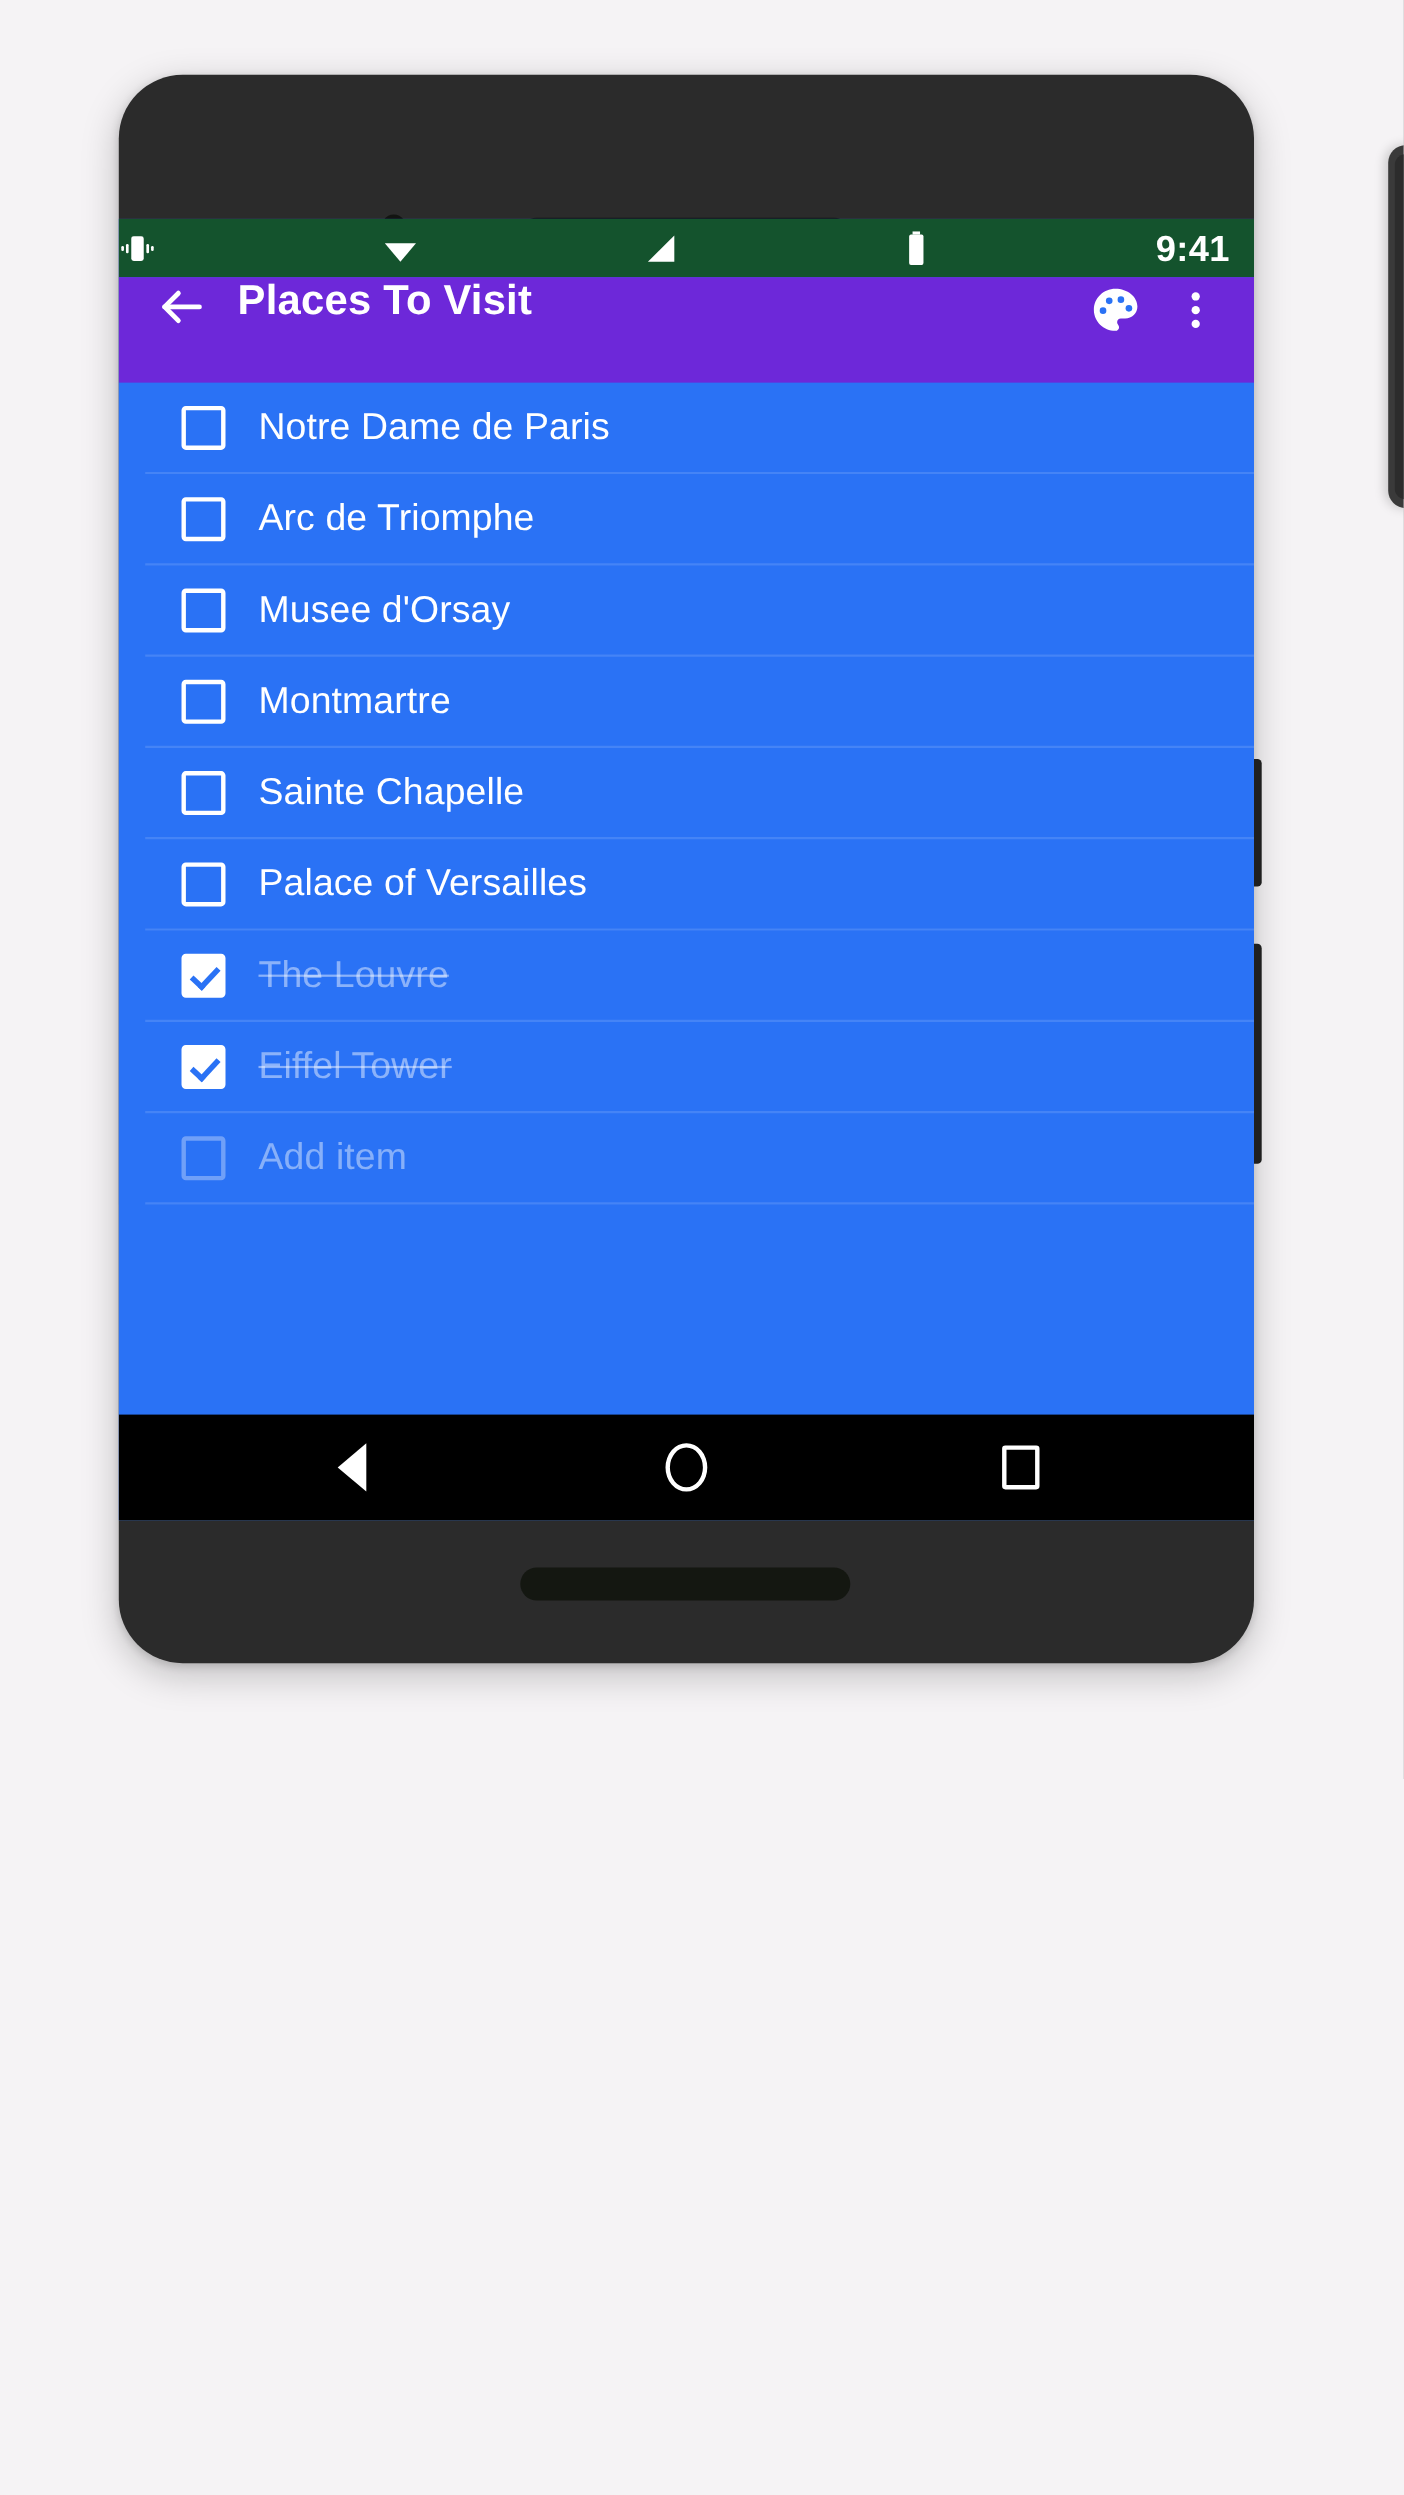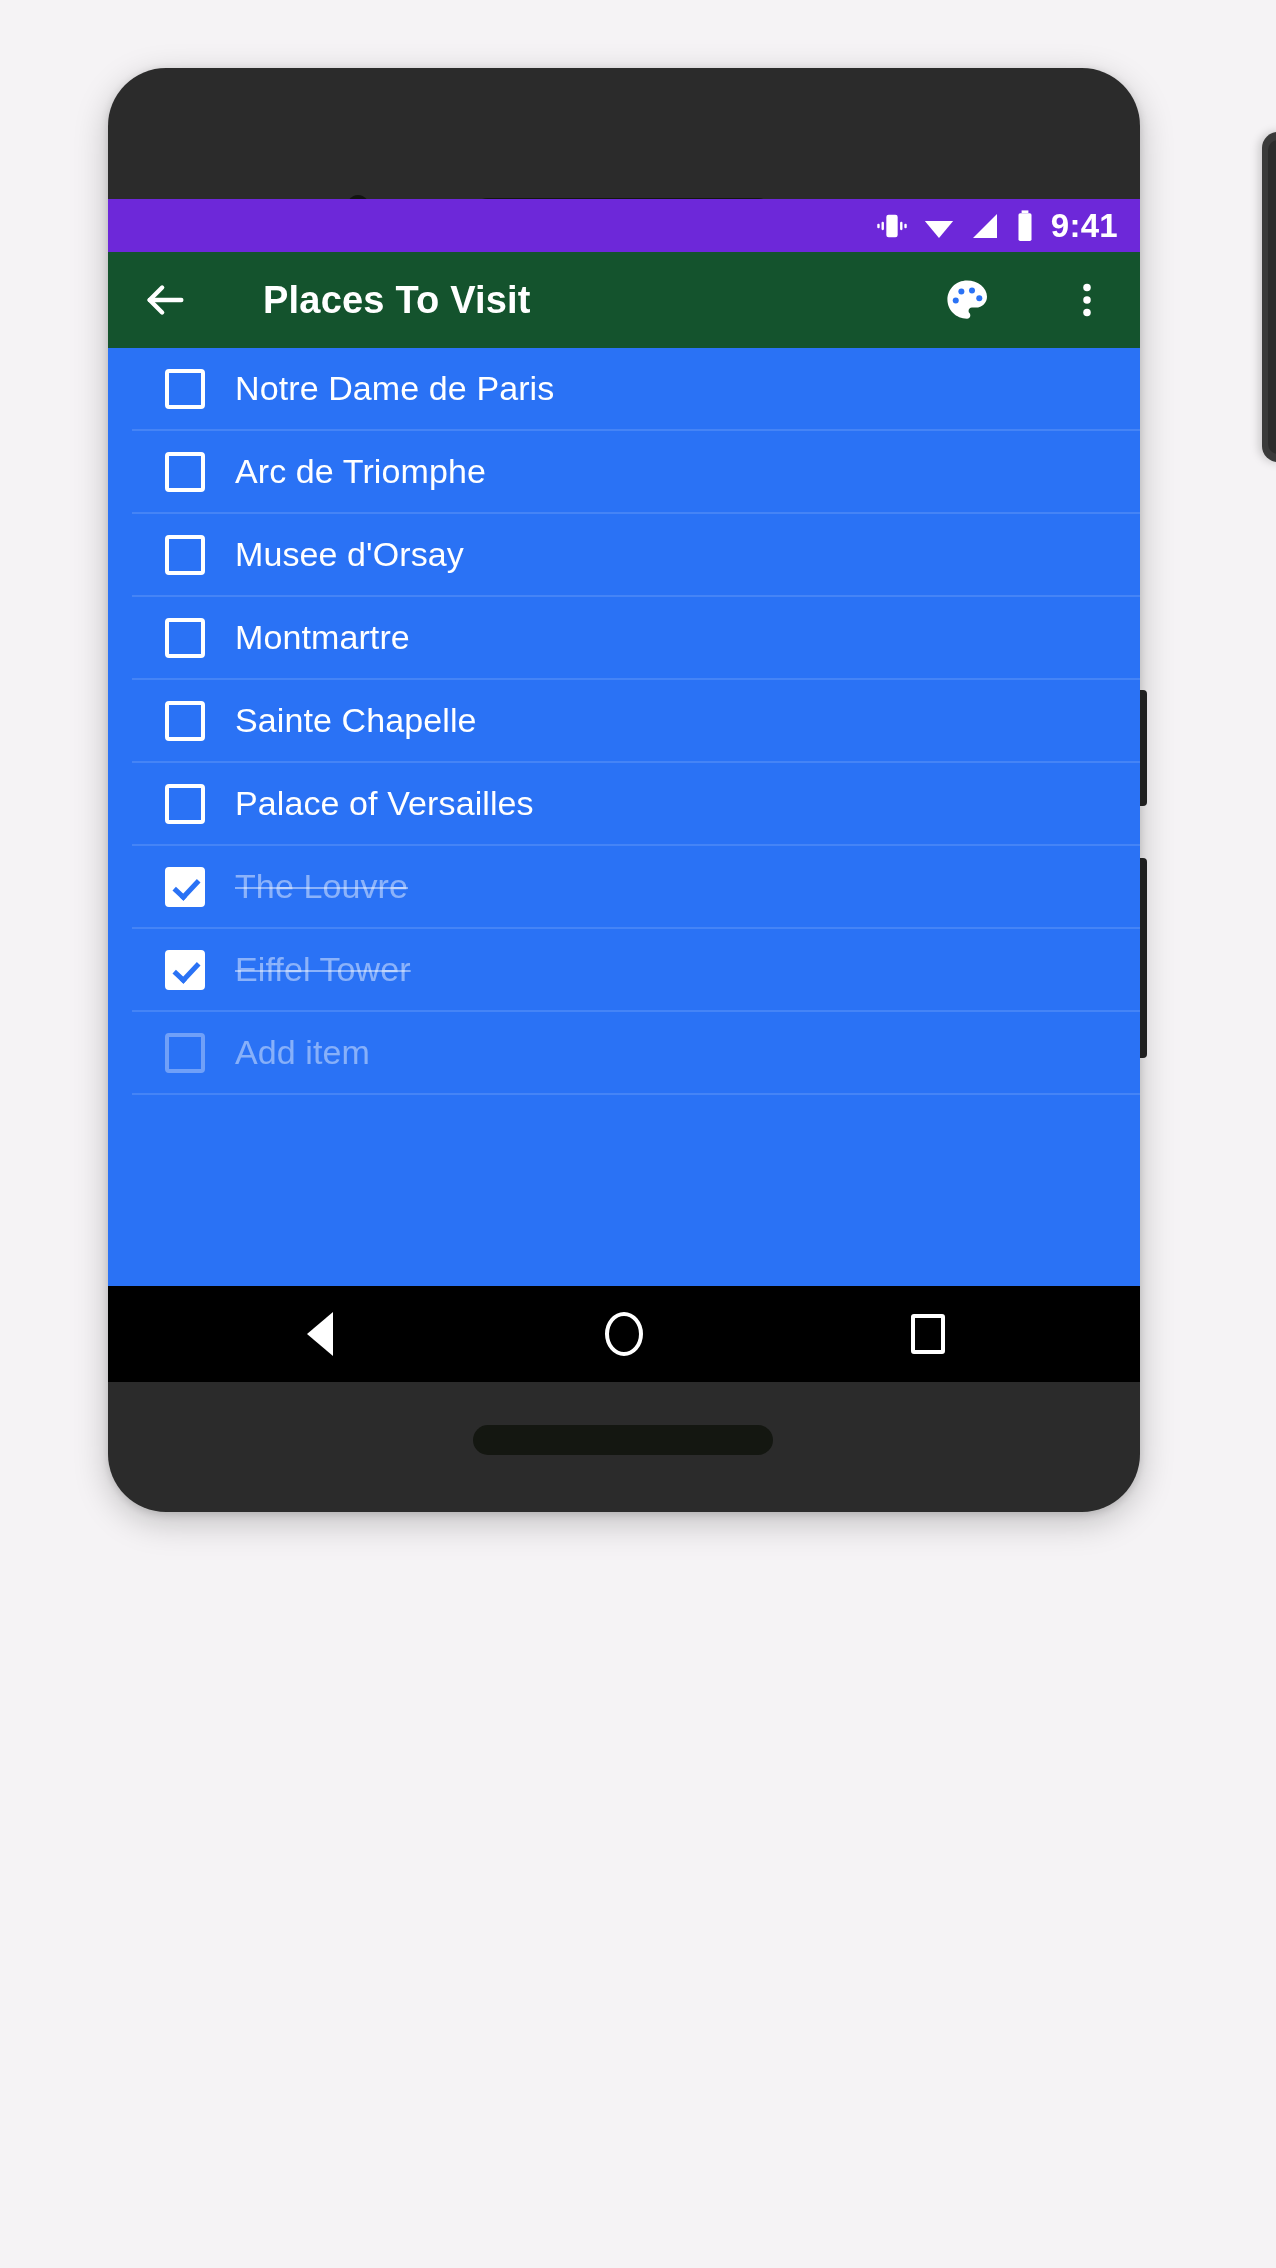--- a/index.html
+++ b/index.html
@@ -102,47 +102,45 @@
     top: 131px;
     width: 1032px;
     height: 1183px;
     background: #2a72f5;
     overflow: hidden;
   }
 
   
   #status-bar {
     height: 53px;
-    background: #6d28d9;
+    background: #14532d;
     display: flex;
     align-items: center;
-    justify-content: flex-end;
+    justify-content: space-between;
     padding-right: 22px;
     gap: 13px;
     box-sizing: border-box;
   }
   .sb-icon { display: block; }
   #status-clock {
     color: #ffffff;
     font-size: 33px;
     font-weight: bold;
     letter-spacing: 0.3px;
     line-height: 1;
     padding-left: 2px;
   }
 
   
   #app-bar {
     height: 96px;
     display: flex;
-    align-items: center;
     padding: 0 26px 0 30px;
     box-sizing: border-box;
-    background: #14532d;
-    gap: 47px;
+    background: #6d28d9;
   }
   #back-button {
     width: 54px; height: 54px;
     display: flex; align-items: center; justify-content: center;
     cursor: pointer; flex: none;
   }
   #app-title {
     color: #ffffff;
     font-size: 38px;
     font-weight: bold;

